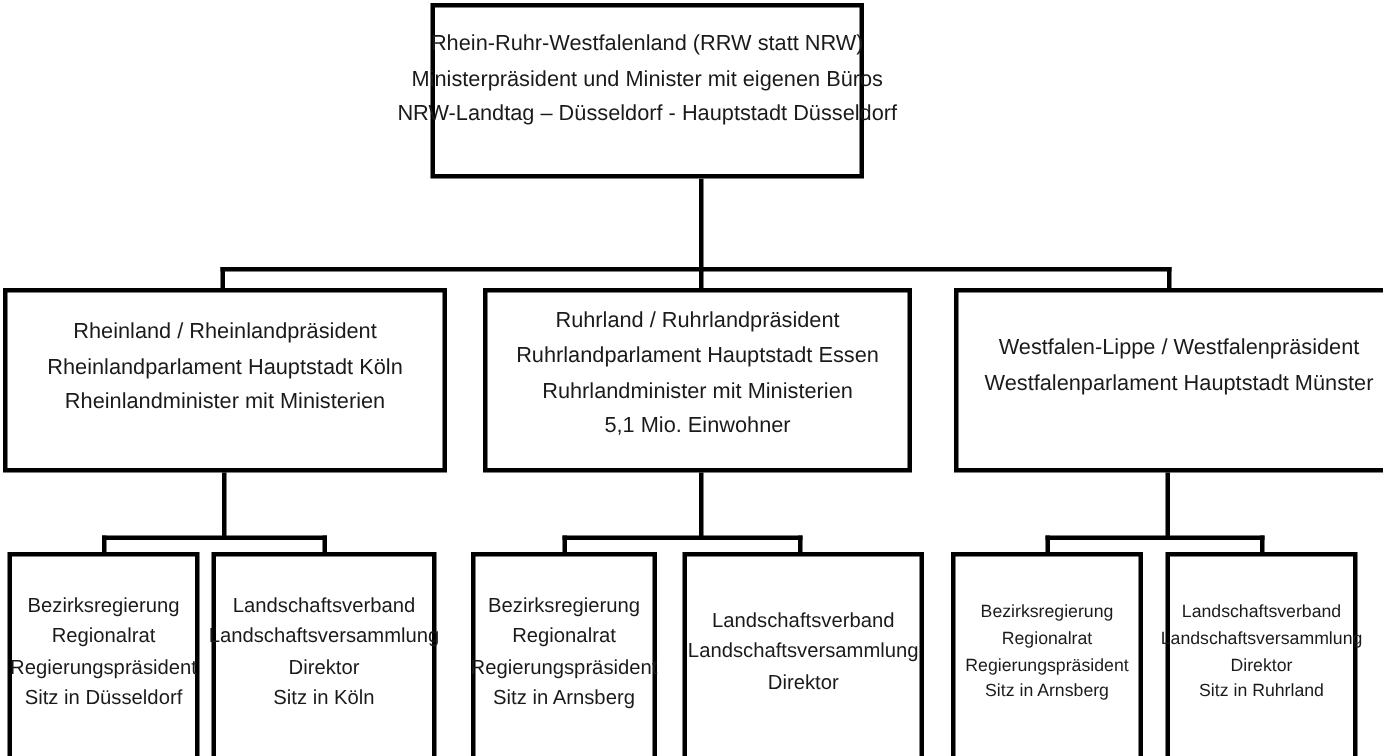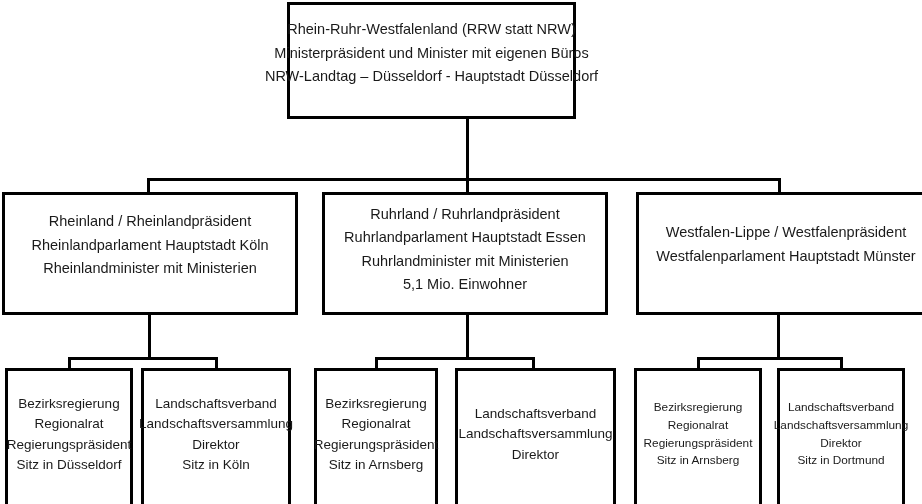--- a/index.html
+++ b/index.html
@@ -180,16 +180,16 @@
     <div class="line">Bezirksregierung</div>
     <div class="line">Regionalrat</div>
     <div class="line">Regierungspräsident</div>
     <div class="line">Sitz in Arnsberg</div>
   </div>
 
   <div class="node node-leaf small" id="node-lv-detmold">
     <div class="line">Landschaftsverband</div>
     <div class="line">Landschaftsversammlung</div>
     <div class="line">Direktor</div>
-    <div class="line">Sitz in Dortmund</div>
+    <div class="line">Sitz in Ruhrland</div>
   </div>
 
 </div>
 
 </body></html>

